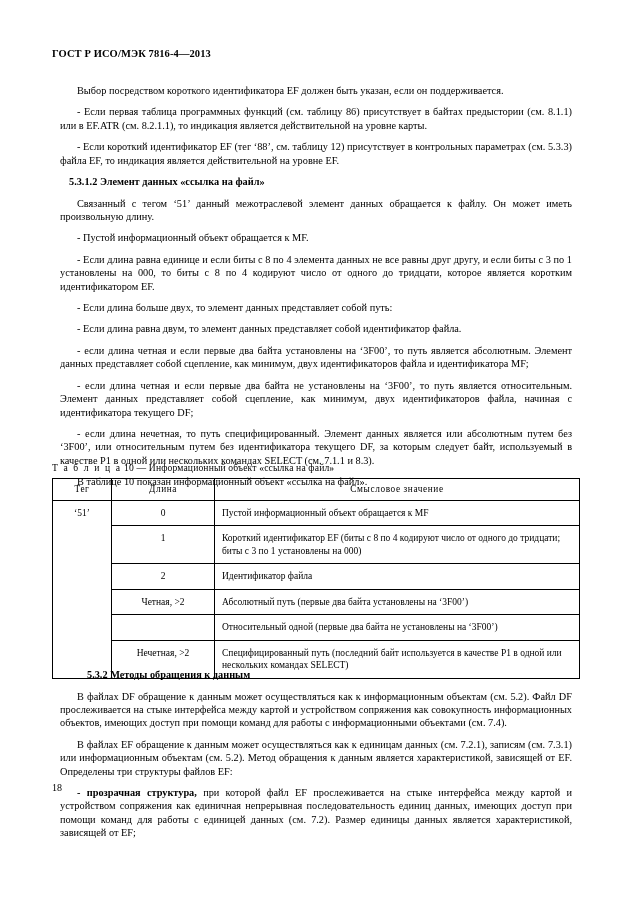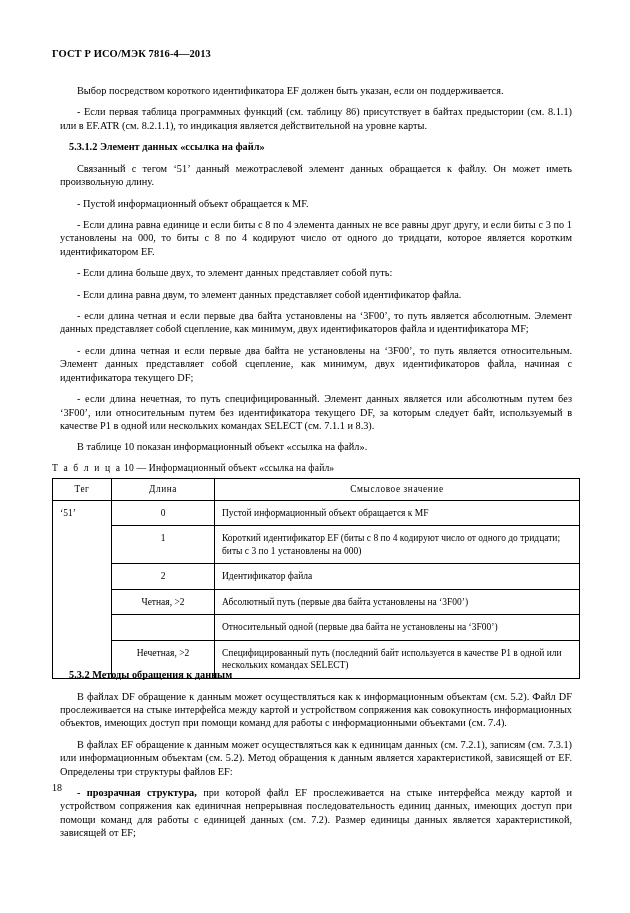--- a/index.html
+++ b/index.html
@@ -80,57 +80,60 @@
     font-weight: normal;
     line-height: 12.5px;
   }
   table.ref th {
     text-align: center;
     font-size: 9.3px;
     padding: 4px 4px;
     letter-spacing: 0.6px;
   }
   td.c-tag {
+    text-align: center;
     width: 44px;
   }
   td.c-len {
     text-align: center;
     width: 88px;
   }
   td.c-mean {
     text-align: left;
   }
   .tail {
     position: absolute;
     left: 52px;
     top: 668px;
     width: 528px;
   }
   .tail .sec-head {
     margin-bottom: 0;
+    padding-left: 18px;
   }
   .pageno {
     position: absolute;
     left: 52px;
     bottom: 28px;
     font-size: 10px;
     font-family: "Liberation Serif", serif;
   }
   b.inl { font-weight: bold; }
 </style>
 </head>
 <body>
 
 <div class="page">
 
   <div class="header">ГОСТ Р ИСО/МЭК 7816-4—2013</div>
 
   <div class="content">
     <p class="ind">Выбор посредством короткого идентификатора EF должен быть указан, если он поддерживается.</p>
     <p class="ind">- Если первая таблица программных функций (см. таблицу 86) присутствует в байтах предыстории (см. 8.1.1) или в EF.ATR (см. 8.2.1.1), то индикация является действительной на уровне карты.</p>
+    <p class="ind">- Если короткий идентификатор EF (тег ‘88’, см. таблицу 12) присутствует в контрольных параметрах (см. 5.3.3) файла EF, то индикация является действительной на уровне EF.</p>
     <p class="sec-head">5.3.1.2 Элемент данных «ссылка на файл»</p>
     <p class="ind">Связанный с тегом ‘51’ данный межотраслевой элемент данных обращается к файлу. Он может иметь произвольную длину.</p>
     <p class="ind">- Пустой информационный объект обращается к MF.</p>
     <p class="ind">- Если длина равна единице и если биты с 8 по 4 элемента данных не все равны друг другу, и если биты с 3 по 1 установлены на 000, то биты с 8 по 4 кодируют число от одного до тридцати, которое является коротким идентификатором EF.</p>
     <p class="ind">- Если длина больше двух, то элемент данных представляет собой путь:</p>
     <p class="ind">- Если длина равна двум, то элемент данных представляет собой идентификатор файла.</p>
     <p class="ind">- если длина четная и если первые два байта установлены на ‘3F00’, то путь является абсолютным. Элемент данных представляет собой сцепление, как минимум, двух идентификаторов файла и идентификатора MF;</p>
     <p class="ind">- если длина четная и если первые два байта не установлены на ‘3F00’, то путь является относительным. Элемент данных представляет собой сцепление, как минимум, двух идентификаторов файла, начиная с идентификатора текущего DF;</p>
     <p class="ind">- если длина нечетная, то путь специфицированный. Элемент данных является или абсолютным путем без ‘3F00’, или относительным путем без идентификатора текущего DF, за которым следует байт, используемый в качестве P1 в одной или нескольких командах SELECT (см. 7.1.1 и 8.3).</p>
     <p class="ind">В таблице 10 показан информационный объект «ссылка на файл».</p>

